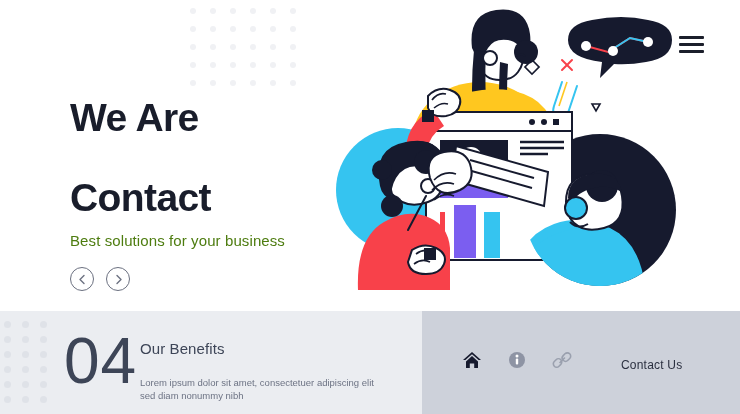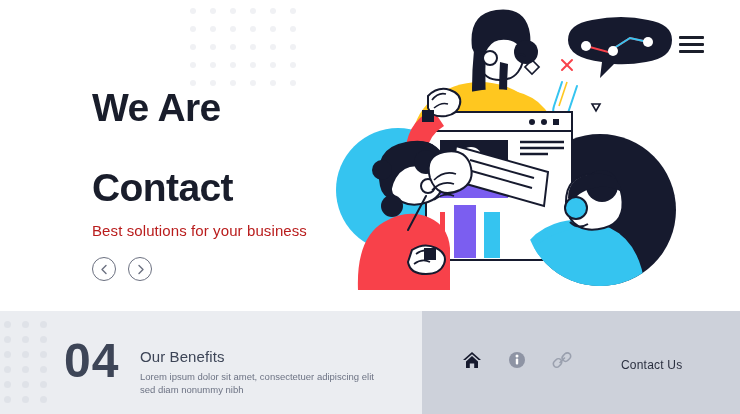--- a/index.html
+++ b/index.html
@@ -17,52 +17,52 @@
     display:grid; grid-template-columns:repeat(6,20px); grid-template-rows:repeat(5,18px);
   }
   .dotgrid-top i { width:6px; height:6px; border-radius:50%; background:#f0f1f4; display:block; }
 
   
   .hamburger { position:absolute; left:679px; top:36px; width:25px; height:18px; cursor:pointer; }
   .hamburger span { display:block; height:3px; background:#1b1f2b; border-radius:1px; margin-bottom:4px; }
   .hamburger span:last-child { margin-bottom:0; }
 
   
-  .hero { position:absolute; left:70px; top:88px; width:330px;margin-left:22px; }
+  .hero { position:absolute; left:70px; top:98px; width:330px; }
   .hero h1 {
     font-size:39px; line-height:40px; font-weight:bold; color:#191d2b;
     letter-spacing:-0.6px;
   }
   .hero .sub {
-    margin-top:14px; font-size:15px; color:#b91c1c; letter-spacing:0.1px;
+    margin-top:14px; font-size:15px; color:#4d7c0f; letter-spacing:0.1px;
   }
   .arrows { margin-top:18px; display:flex; gap:12px; }
   .arrow-btn {
     width:24px; height:24px; border-radius:50%; border:1.4px solid #6b7080;
     display:flex; align-items:center; justify-content:center; cursor:pointer; background:transparent;
   }
   .arrow-btn svg { display:block; }
 
   
   .footer { position:absolute; left:0; top:311px; width:740px; height:103px; background:#ebedf1; }
   .footer-right-panel { position:absolute; left:422px; top:0; width:318px; height:103px; background:#cdd1da; }
 
   .dotgrid-bottom {
     position:absolute; left:4px; top:321px;
     display:grid; grid-template-columns:repeat(3,18px); grid-template-rows:repeat(6,15px);
   }
   .dotgrid-bottom i { width:7px; height:7px; border-radius:50%; background:#dfe2e8; display:block; }
 
   .num04 {
     position:absolute; left:64px; top:335px;
-    font-size:48px; font-weight:700; color:#3d4557; letter-spacing:1px; line-height:52px;
-  }
-  .benefit { position:absolute; left:140px; top:348px; width:240px; }
+    font-size:64px; font-weight:400; color:#3d4557; letter-spacing:1px; line-height:52px;
+  }
+  .benefit { position:absolute; left:140px; top:340px; width:240px; }
   .benefit h3 { font-size:15px; font-weight:normal; color:#3d4557; letter-spacing:0.1px; }
-  .benefit p { margin-top:5px; font-size:9.5px; line-height:13px; color:#6d7384; }
+  .benefit p { margin-top:19px; font-size:9.5px; line-height:13px; color:#6d7384; }
 
   .foot-icons { position:absolute; left:462px; top:350px; display:flex; align-items:center; gap:26px; }
   .foot-icons .ico { cursor:pointer; display:flex; align-items:center; justify-content:center; }
   .contact-us {
     position:absolute; left:621px; top:358px; font-size:12px; color:#2b3040; cursor:pointer; letter-spacing:0.2px;text-align:center;
   }
 
   
   .illus { position:absolute; left:330px; top:0; width:380px; height:300px; }
   .illus svg { display:block; }

